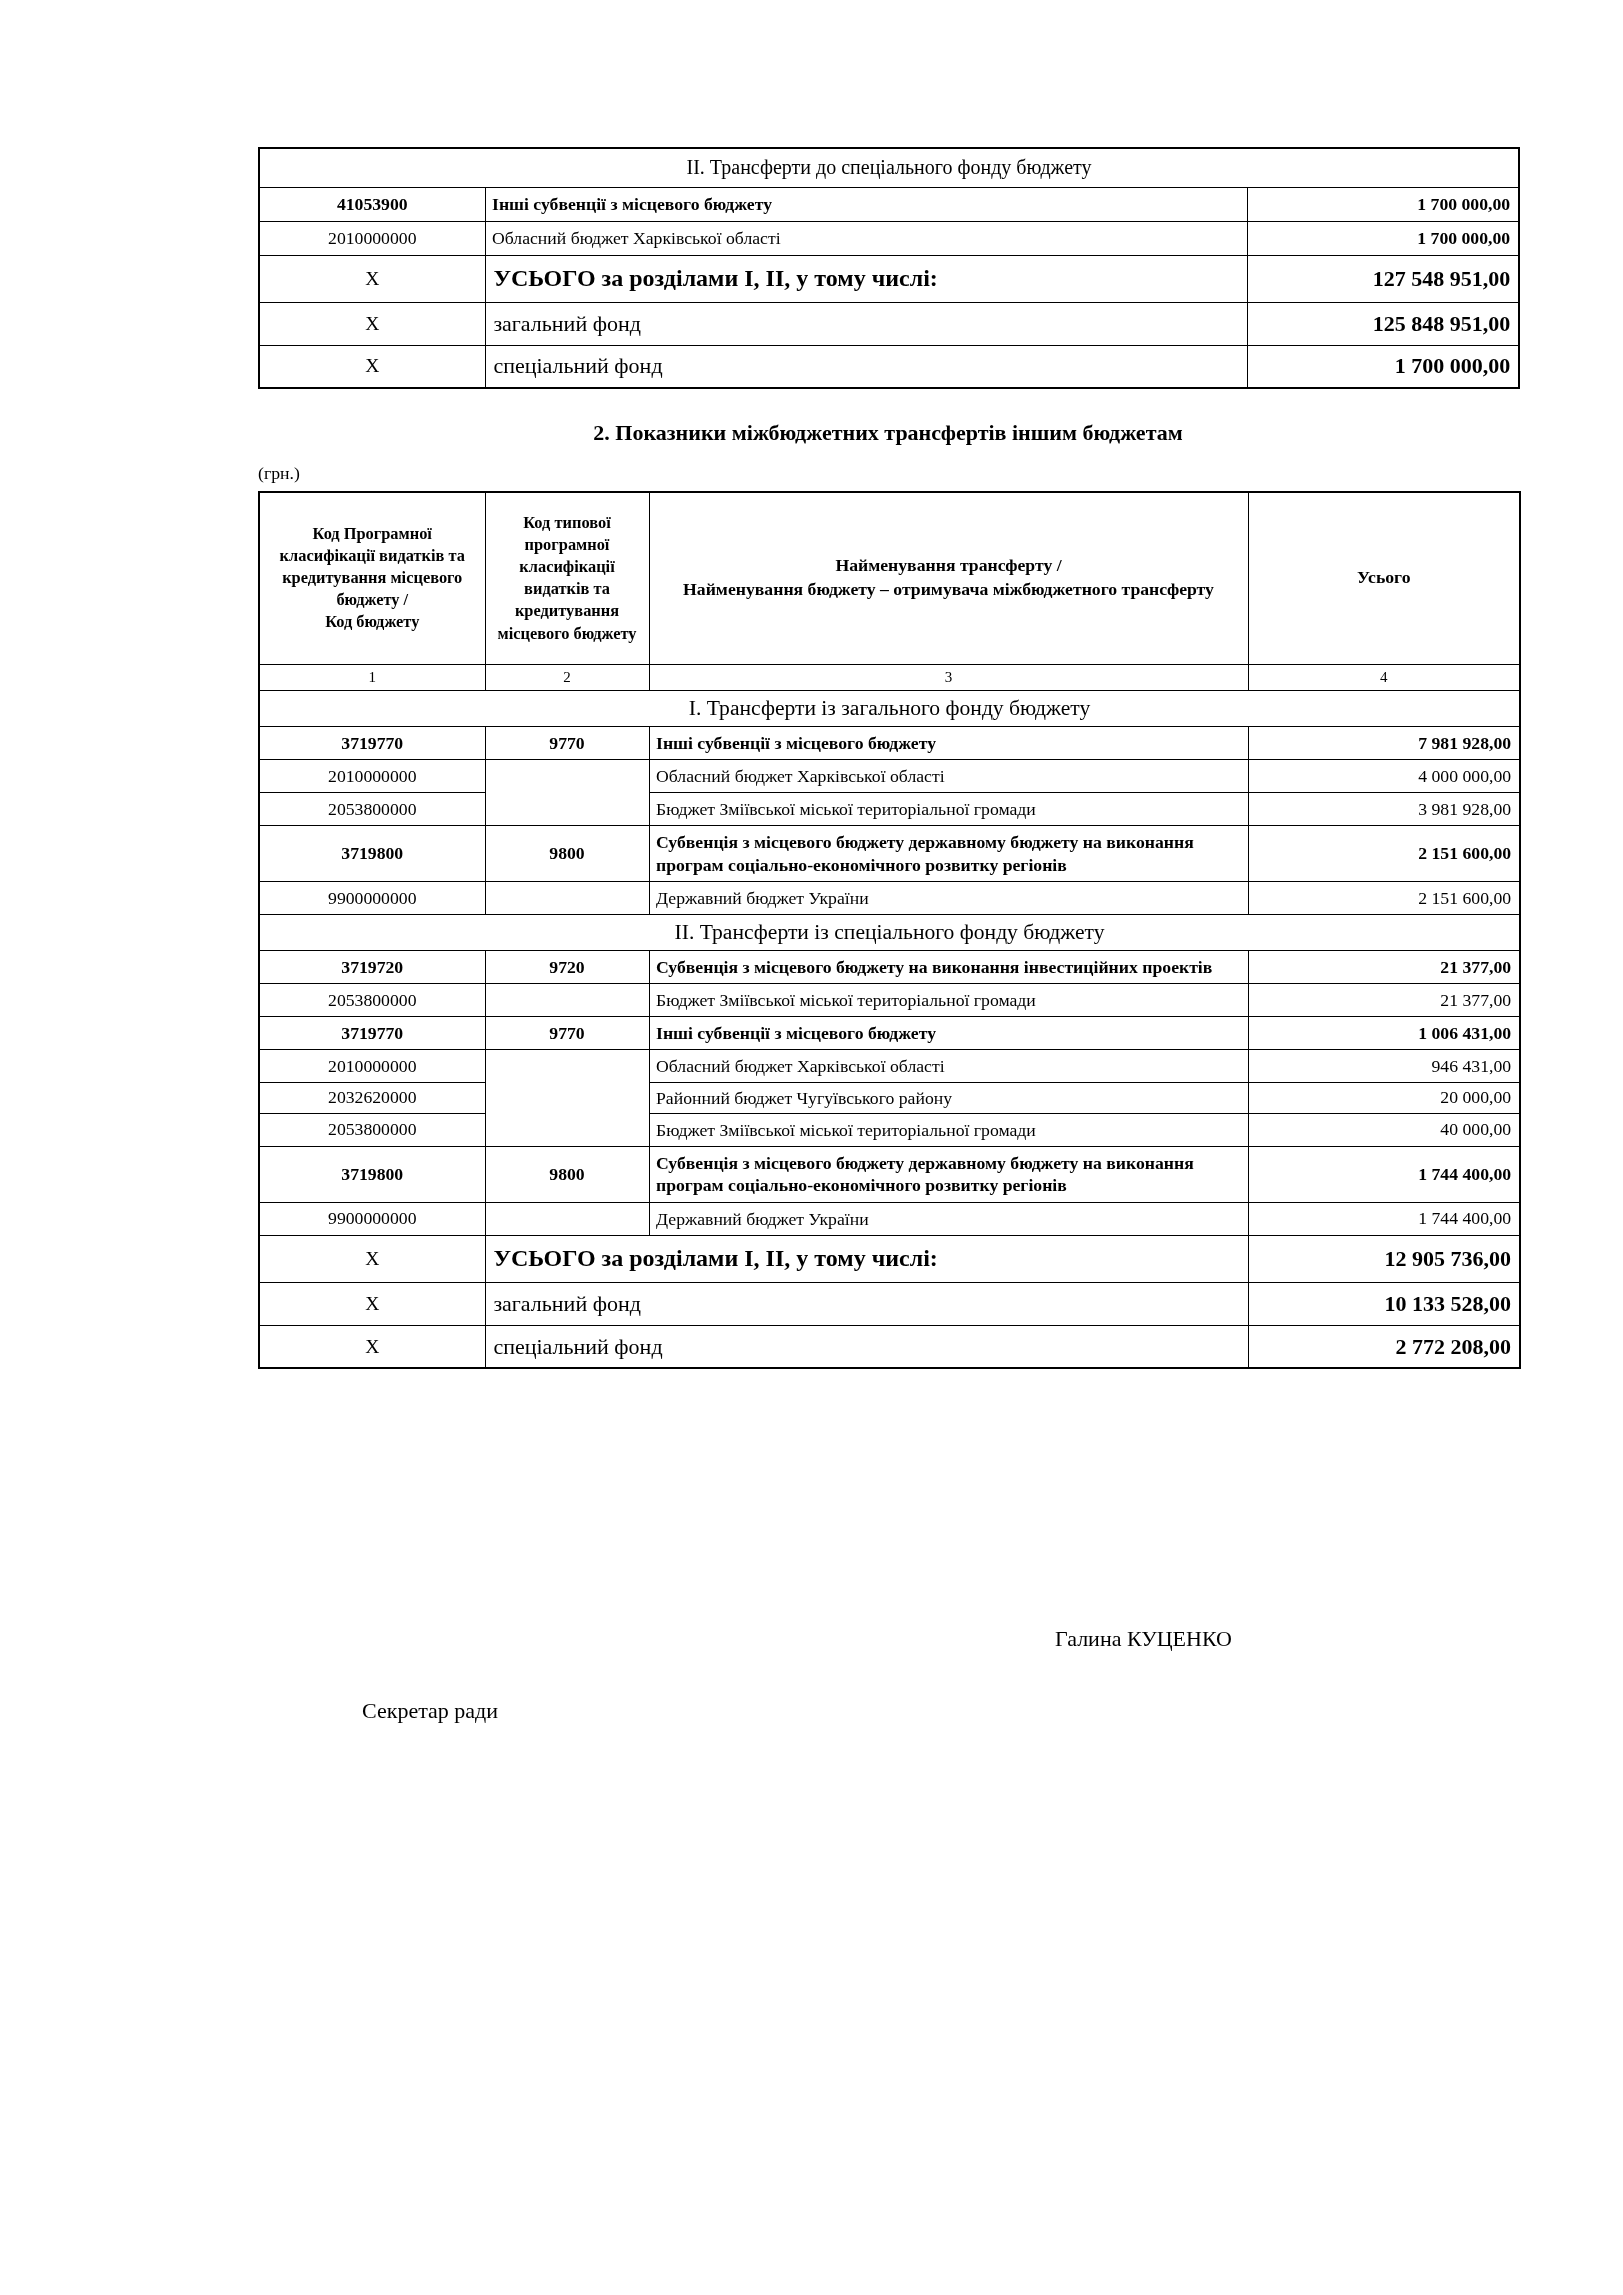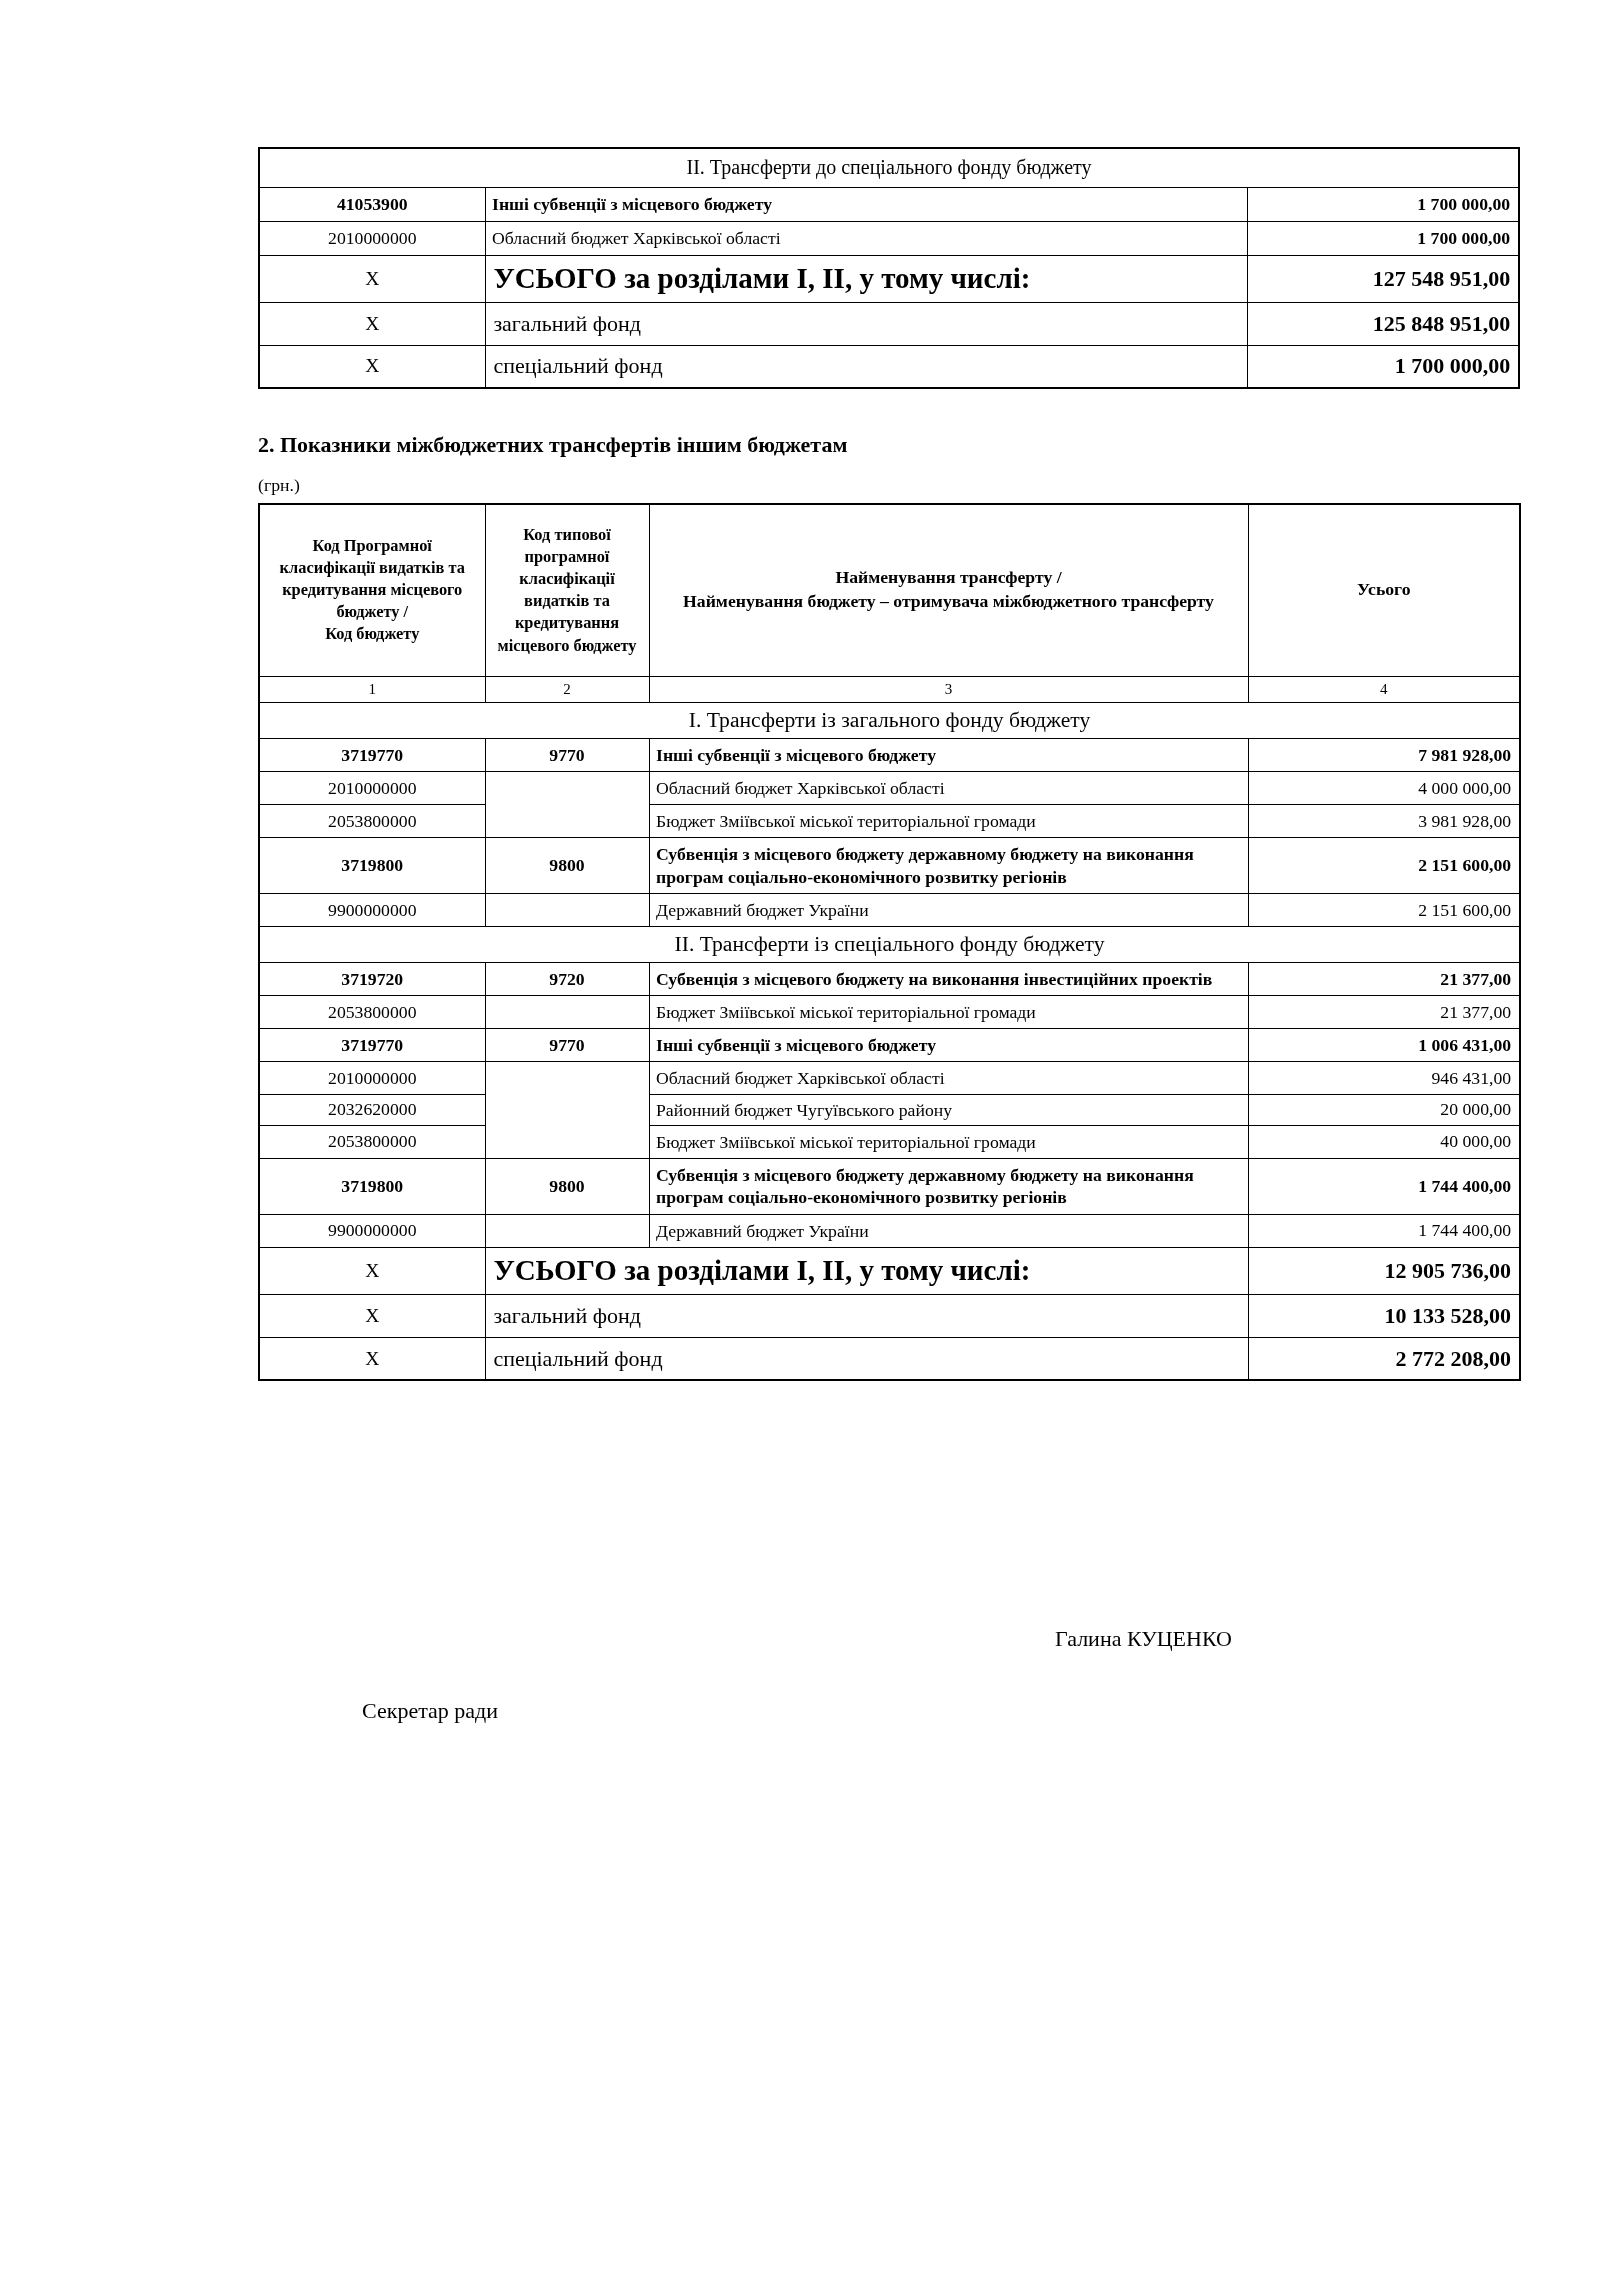--- a/index.html
+++ b/index.html
@@ -22,25 +22,25 @@
   .name  { text-align:left; font-size:17.7px; padding:3.9px 6.5px; line-height:1.25; }
   .amt   { text-align:right; font-size:17.7px; padding:3.9px 7.9px; }
   .bold  { font-weight:bold; }
 
   .hdr   { font-weight:bold; font-size:16.4px; text-align:center; padding:6.5px 5.2px;
            white-space:pre-line; line-height:1.35; }
   .hdr3  { font-size:17.7px; }
   .numcell { text-align:center; font-size:15px; padding:2px; }
 
   .xcell   { text-align:center; font-size:19.6px; }
-  .usogo   { font-size:29px; font-weight:bold; padding:5.2px 7.9px; }
+  .usogo   { font-size:24px; font-weight:bold; padding:5.2px 7.9px; }
   .fond    { font-size:22px; padding:5.2px 7.9px; }
   .amt-big { font-size:22px; font-weight:bold; text-align:right; padding:3.9px 7.9px; }
 
-  .sec2-title { text-align:left; font-weight:bold; font-size:22px; margin-top:43px; }
+  .sec2-title { text-align:center; font-weight:bold; font-size:22px; margin-top:31px; }
   .grn { text-align:left; font-size:17.7px; margin:17px 1.3px 6.5px 0; }
 
   .footer-left  { position:absolute; left:362px;  top:1698px; font-size:22px; }
   .footer-right { position:absolute; left:1055px; top:1626px; font-size:22px; }
 </style>
 </head>
 <body>
 
 <div class="content">
 

